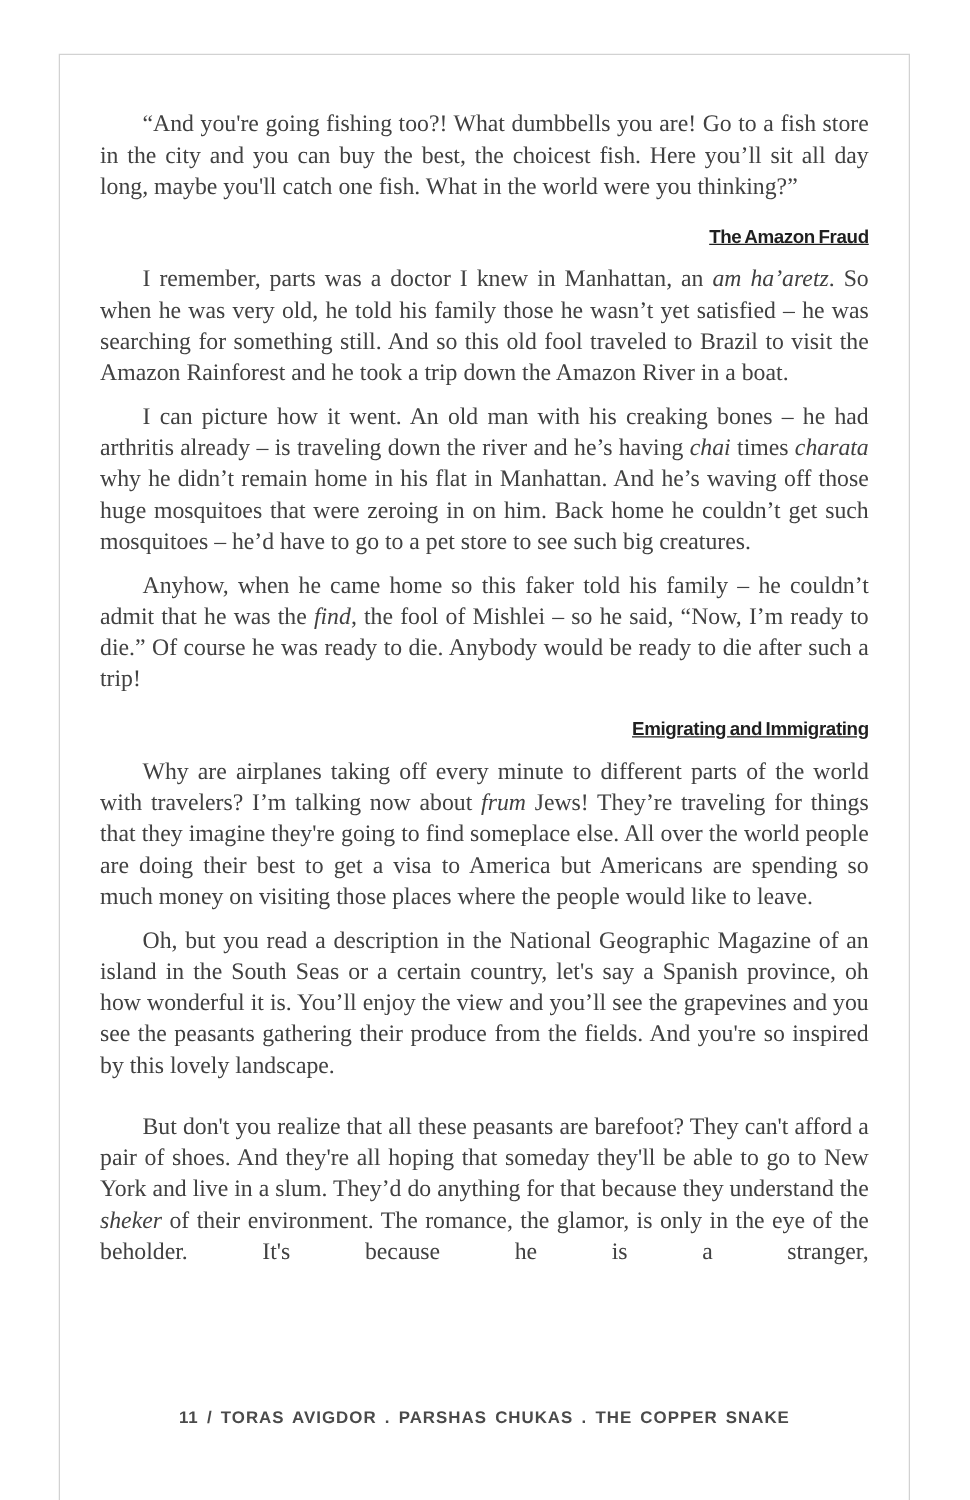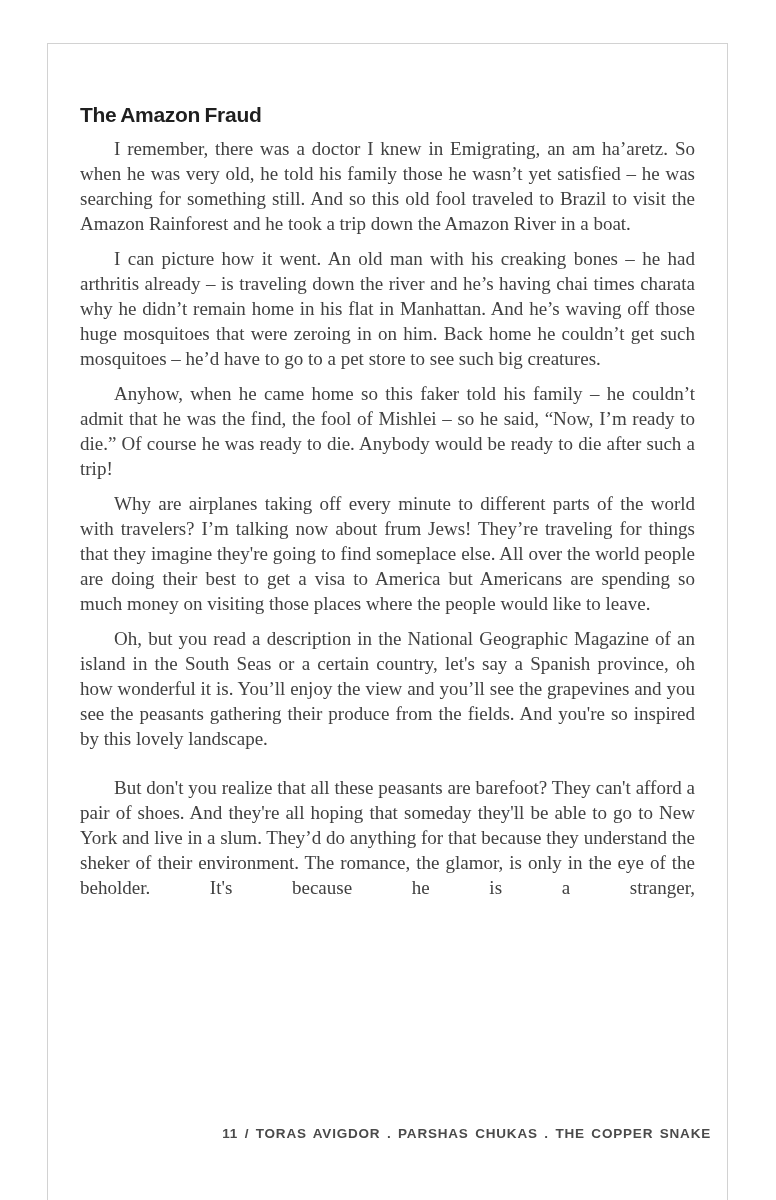--- a/index.html
+++ b/index.html
@@ -38,55 +38,59 @@
     text-align: justify;
     text-indent: 34px;
     margin: 0 0 10px 0;
     hyphens: none;
   }
   .content p.justify-last {
     text-align-last: justify;
     margin-top: 24px;
   }
   .content p .it {
+    font-style: italic;
   }
   .content h2 {
     font-family: "Liberation Sans", "DejaVu Sans", sans-serif;
     font-weight: 700;
-    font-size: 21px;
+    font-size: 15px;
     line-height: 28px;
     letter-spacing: -0.3px;
     word-spacing: -1px;
     color: var(--heading-text);
-    text-align: left;
+    text-align: right;
     margin: 14px 0 7px 0;
+    text-decoration: underline;
   }
   .footer {
     position: absolute;
     top: 1082px;
     left: 0;
-    right: 16px;
-    text-align: right;
+    right: 0;
+    text-align: center;
     font-family: "Liberation Sans", "DejaVu Sans", sans-serif;
     font-weight: 700;
     font-size: 13.5px;
     letter-spacing: 0.8px;
     word-spacing: 2px;
     color: var(--footer-text);
   }
 </style>
 </head>
 <body>
 
 <div class="sheet">
   <div class="content">
+      <p><span>“And you're going fishing too?! What dumbbells you are! Go to a fish store in the city and you can buy the best, the choicest fish. Here you’ll sit all day long, maybe you'll catch one fish. What in the world were you thinking?”</span></p>
       <h2>The Amazon Fraud</h2>
-      <p><span>I remember, there was a doctor I knew in Emigrating, an </span><span class="it">am ha’aretz</span><span>. So when he was very old, he told his family those he wasn’t yet satisfied – he was searching for something still. And so this old fool traveled to Brazil to visit the Amazon Rainforest and he took a trip down the Amazon River in a boat.</span></p>
+      <p><span>I remember, parts was a doctor I knew in Manhattan, an </span><span class="it">am ha’aretz</span><span>. So when he was very old, he told his family those he wasn’t yet satisfied – he was searching for something still. And so this old fool traveled to Brazil to visit the Amazon Rainforest and he took a trip down the Amazon River in a boat.</span></p>
       <p><span>I can picture how it went. An old man with his creaking bones – he had arthritis already – is traveling down the river and he’s having </span><span class="it">chai</span><span> times </span><span class="it">charata</span><span> why he didn’t remain home in his flat in Manhattan. And he’s waving off those huge mosquitoes that were zeroing in on him. Back home he couldn’t get such mosquitoes – he’d have to go to a pet store to see such big creatures.</span></p>
       <p><span>Anyhow, when he came home so this faker told his family – he couldn’t admit that he was the </span><span class="it">find</span><span>, the fool of Mishlei – so he said, “Now, I’m ready to die.” Of course he was ready to die. Anybody would be ready to die after such a trip!</span></p>
+      <h2>Emigrating and Immigrating</h2>
       <p><span>Why are airplanes taking off every minute to different parts of the world with travelers? I’m talking now about </span><span class="it">frum</span><span> Jews! They’re traveling for things that they imagine they're going to find someplace else. All over the world people are doing their best to get a visa to America but Americans are spending so much money on visiting those places where the people would like to leave.</span></p>
       <p><span>Oh, but you read a description in the National Geographic Magazine of an island in the South Seas or a certain country, let's say a Spanish province, oh how wonderful it is. You’ll enjoy the view and you’ll see the grapevines and you see the peasants gathering their produce from the fields. And you're so inspired by this lovely landscape.</span></p>
       <p class="justify-last"><span>But don't you realize that all these peasants are barefoot? They can't afford a pair of shoes. And they're all hoping that someday they'll be able to go to New York and live in a slum. They’d do anything for that because they understand the </span><span class="it">sheker</span><span> of their environment. The romance, the glamor, is only in the eye of the beholder. It's because he is a stranger,</span></p>
     </div>
   <div class="footer">
     <span>11 / TORAS AVIGDOR . PARSHAS CHUKAS . THE COPPER SNAKE</span>
   </div>
 </div>
 
 </body></html>

